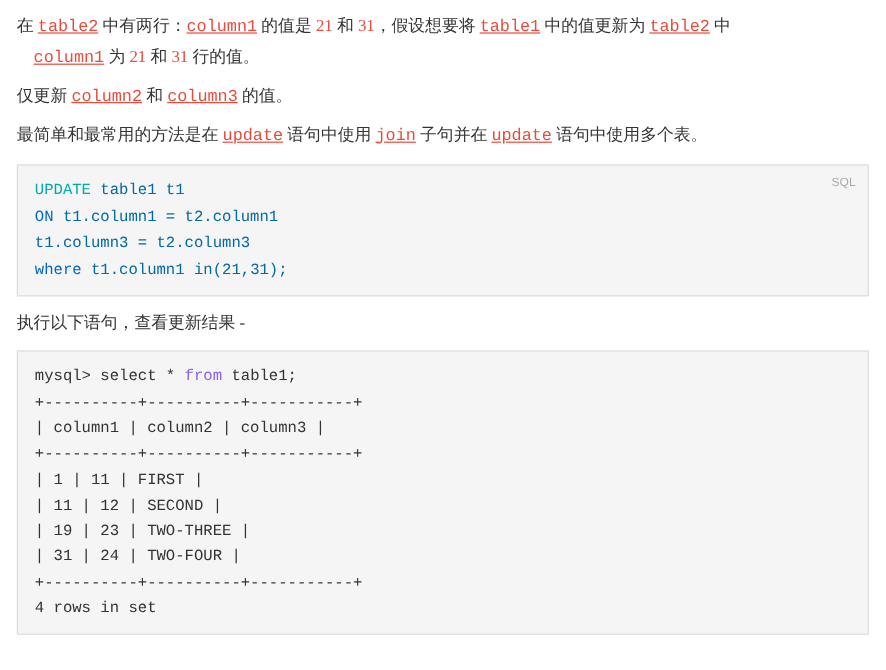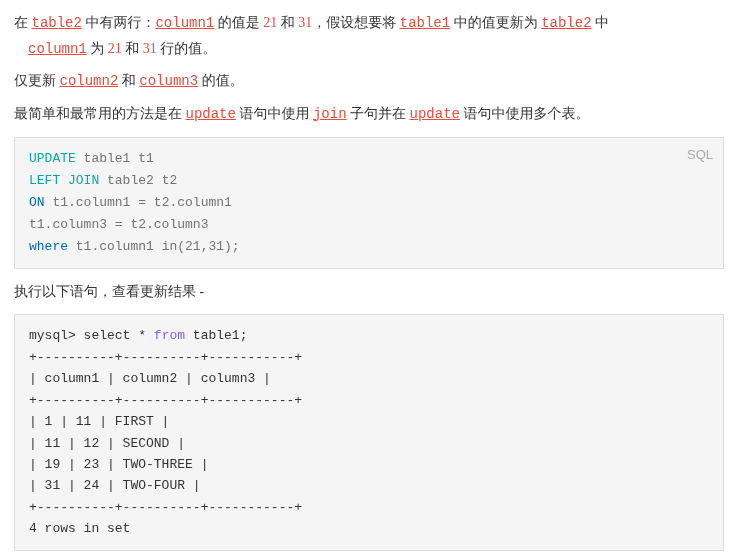--- a/index.html
+++ b/index.html
@@ -35,27 +35,27 @@
       position: relative;
       font-family: "Courier New", monospace;
       font-size: 13px;
       line-height: 1.7;
     }
     .sql-label {
       position: absolute;
       top: 6px;
       right: 10px;
       color: #aaa;
-      font-size: 13px;
+      font-size: 10px;
       font-family: Arial, sans-serif;
       text-align: center;
     }
     .kw { color: #00aaaa; }
     .kw2 { color: #0066cc; }
-    .plain { color: #737373; margin-top: 40px; }
+    .plain { color: #0369a1; margin-top: 40px; }
     .mysql-box {
       background: #f5f5f5;
       border: 1px solid #ddd;
       margin: 10px 0;
       padding: 10px 14px;
       font-family: "Courier New", monospace;
       font-size: 13px;
       line-height: 1.65;
     }
     .mysql-prompt { color: #333; margin-top: 30px; }
@@ -76,21 +76,20 @@
     <span>仅更新 </span><span class="code-inline">column2</span><span> 和 </span><span class="code-inline">column3</span><span> 的值。</span>
   </div>
 
   <div class="text-block">
     <span>最简单和最常用的方法是在 </span><span class="code-inline">update</span><span> 语句中使用 </span><span class="code-inline">join</span><span> 子句并在 </span><span class="code-inline">update</span><span> 语句中使用多个表。</span>
   </div>
 
   <div class="sql-box">
     <span class="sql-label">SQL</span>
     <div><span class="kw">UPDATE</span><span class="plain"> table1 t1</span></div>
-    <div><span class="kw">LEFT JOIN</span><span class="plain">  table2 t2</span></div>
     <div><span class="kw2">ON</span><span class="plain"> t1.column1 = t2.column1</span></div>
     <div><span class="plain">t1.column3 = t2.column3</span></div>
     <div><span class="kw2">where</span><span class="plain"> t1.column1 in(21,31);</span></div>
   </div>
 
   <div class="text-block">
     <span>执行以下语句，查看更新结果 -</span>
   </div>
 
   <div class="mysql-box">

